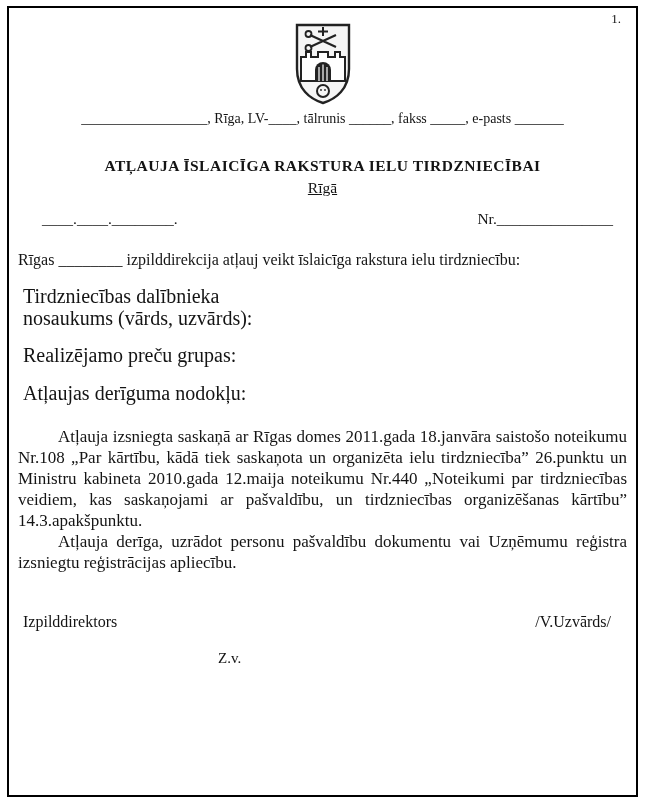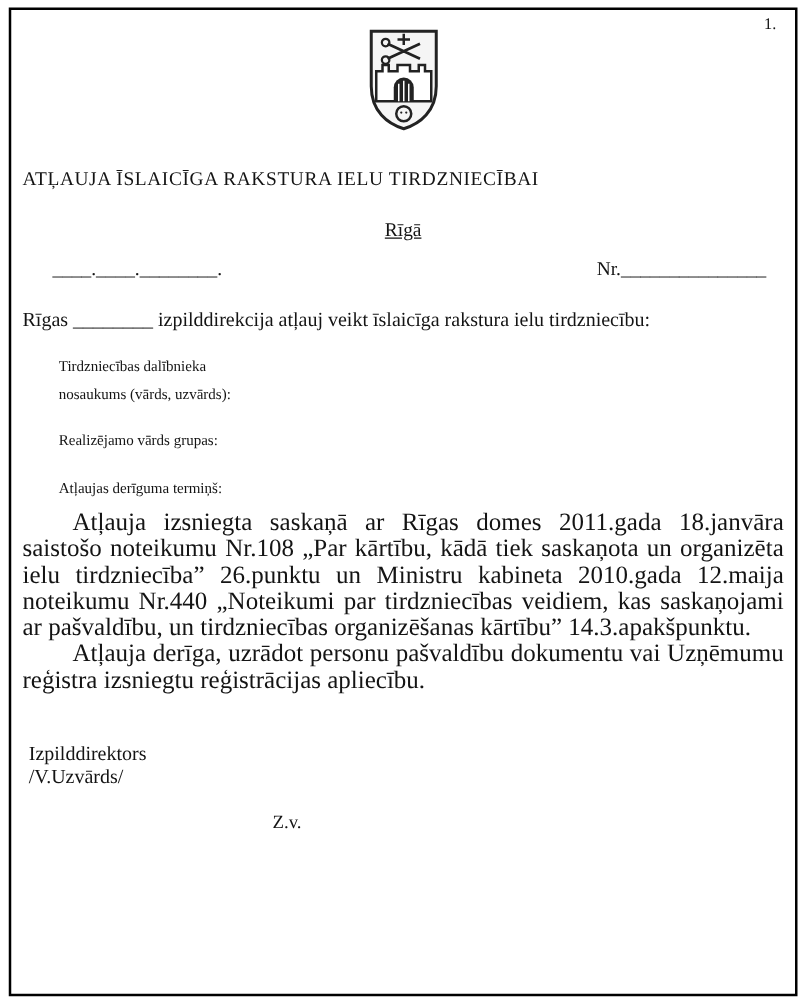--- a/index.html
+++ b/index.html
@@ -24,60 +24,58 @@
     position: absolute;
     top: 3px; right: 15px;
     font-size: 13px;
   }
   .header { text-align: center; }
   .emblem { margin-top: 13px; line-height: 0; }
   .org-line { font-size: 15.5px; margin-top: 9px; letter-spacing: .2px; }
   .contact-line { font-size: 14px; margin-top: 6px; }
   .title {
     font-size: 15.5px;
-    font-weight: normal;
-    text-align: left;
+    font-weight: bold;
+    text-align: center;
     letter-spacing: .5px;
     margin: 30px 0 0 0;
   }
-  .place { text-align: center; font-size: 15.5px; margin-top: 23px; text-decoration: underline; }
+  .place { text-align: center; font-size: 15.5px; margin-top: 4px; text-decoration: underline; }
   .date-row {
     display: flex;
     justify-content: space-between;
     font-size: 15.5px;
     margin-top: 13px;
     padding-right: 14px;
     margin-left: 24px;
   }
   .intro { font-size: 16px; margin: 23px 0 0 0; }
   .fields { margin-top: 17px; }
   .field {
-    font-size: 12px;
+    font-size: 20px;
     line-height: 21.5px;
     white-space: pre-line;
     padding-left: 5px;
-    margin-left: 24px;
   }
   .field.gap { margin-top: 16px; }
   .legal {
-    font-size: 20px;
+    font-size: 17px;
     line-height: 21px;
     text-align: justify;
     text-indent: 40px;
-    margin: 7px 0 0 0;
+    margin: 22px 0 0 0;
   }
   .legal + .legal { margin-top: 0; }
   .sign-row {
     display: flex;
     justify-content: space-between;
     font-size: 16px;
     margin-top: 40px;
     padding-right: 16px;
     padding-left: 5px;
-    flex-direction: column;
   }
   .seal { font-size: 15px; margin-top: 19px; padding-left: 200px; }
 </style>
 </head>
 <body>
 
 <div class="page">
   <div class="frame">
 
     <div class="corner-num">1.</div>
@@ -91,38 +89,39 @@
           <circle cx="14.5" cy="25" r="3" fill="none" stroke="#222" stroke-width="1.8"></circle>
           <circle cx="14.5" cy="11" r="3" fill="none" stroke="#222" stroke-width="1.8"></circle>
           <path d="M7 34 H12 V29 H17 V34 H24 V29 H34 V34 H41 V29 H46 V34 H51 V58 H7 Z" fill="#fff" stroke="#222" stroke-width="2"></path>
           <path d="M21 58 V47 a8 8 0 0 1 16 0 V58 Z" fill="#222"></path>
           <path d="M25 44 V58 M29 41.5 V58 M33 44 V58" stroke="#fff" stroke-width="1.2"></path>
           <circle cx="29" cy="68" r="6" fill="none" stroke="#222" stroke-width="2"></circle>
           <circle cx="27" cy="67" r="0.9" fill="#222"></circle>
           <circle cx="31" cy="67" r="0.9" fill="#222"></circle>
         </svg>
       </div>
+      <div class="contact-line">__________________, Rīga, LV-____, tālrunis ______, fakss _____, e-pasts _______</div>
     </div>
 
     <h1 class="title">ATĻAUJA ĪSLAICĪGA RAKSTURA IELU TIRDZNIECĪBAI</h1>
 
     <div class="place">Rīgā</div>
 
     <div class="date-row">
       <span>____.____.________.</span>
       <span>Nr._______________</span>
     </div>
 
     <p class="intro">Rīgas ________ izpilddirekcija atļauj veikt īslaicīga rakstura ielu tirdzniecību:</p>
 
     <div class="fields">
       <div class="field">Tirdzniecības dalībnieka
 nosaukums (vārds, uzvārds):</div>
-      <div class="field gap">Realizējamo vārds grupas:</div>
-      <div class="field gap">Atļaujas derīguma termiņš:</div>
+      <div class="field gap">Realizējamo preču grupas:</div>
+      <div class="field gap">Atļaujas derīguma nodokļu:</div>
     </div>
 
     <p class="legal">Atļauja izsniegta saskaņā ar Rīgas domes 2011.gada 18.janvāra saistošo noteikumu Nr.108 „Par kārtību, kādā tiek saskaņota un organizēta ielu tirdzniecība” 26.punktu un Ministru kabineta 2010.gada 12.maija noteikumu Nr.440 „Noteikumi par tirdzniecības veidiem, kas saskaņojami ar pašvaldību, un tirdzniecības organizēšanas kārtību” 14.3.apakšpunktu.</p>
     <p class="legal">Atļauja derīga, uzrādot personu pašvaldību dokumentu vai Uzņēmumu reģistra izsniegtu reģistrācijas apliecību.</p>
 
     <div class="sign-row">
       <span>Izpilddirektors</span>
       <span>/V.Uzvārds/</span>
     </div>
 

